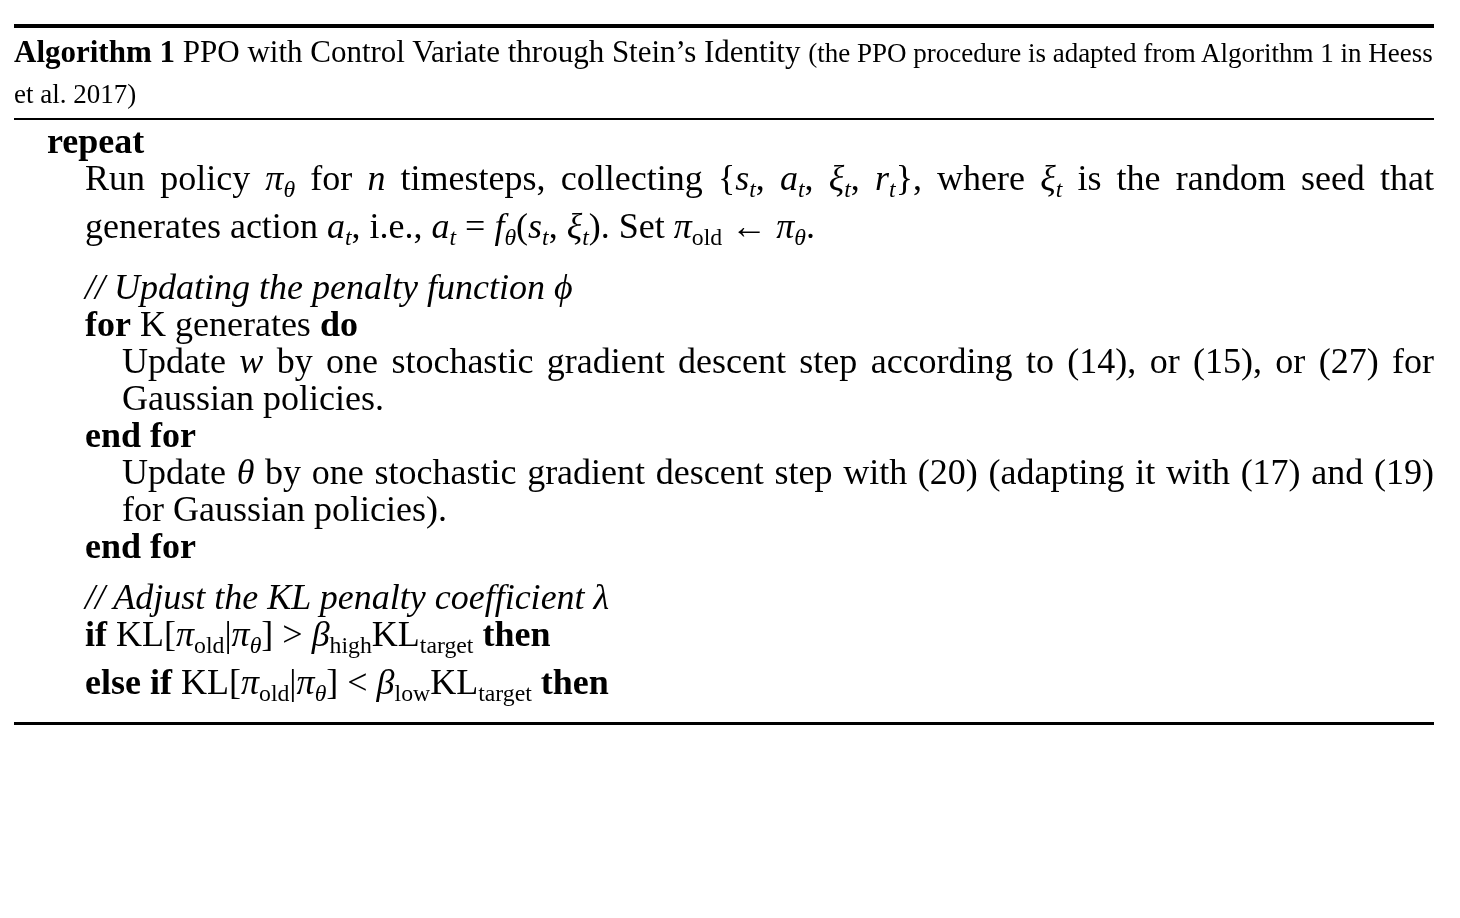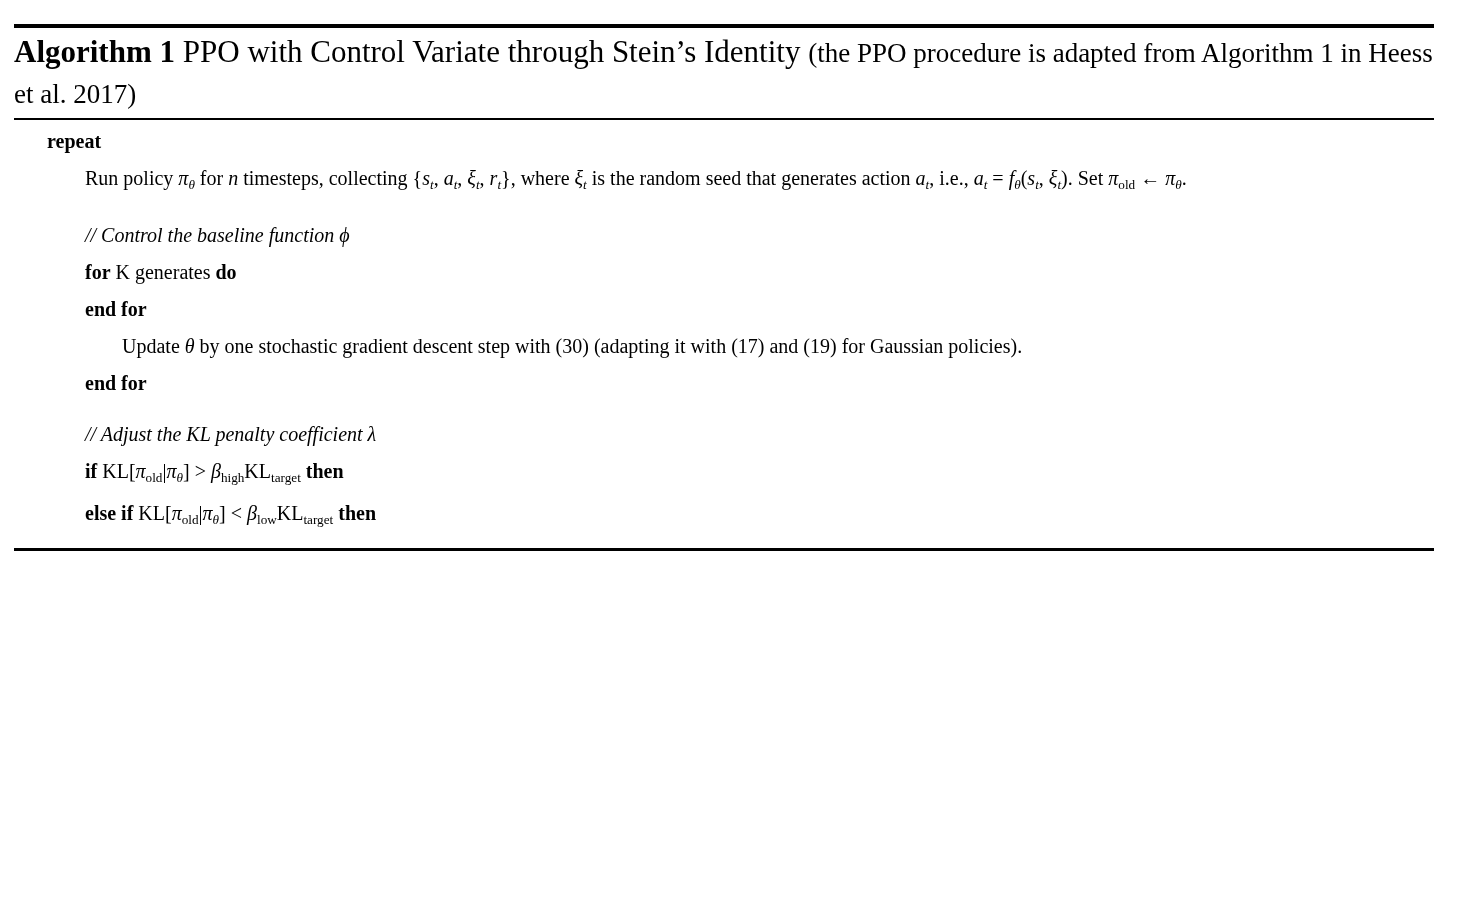--- a/index.html
+++ b/index.html
@@ -13,21 +13,21 @@
     position:relative;
   }
   .rule{border:0;border-top-style:solid;border-top-color:#000000;margin:0;}
   .rule-top{border-top-width:4px;margin-top:24px;}
   .rule-title{border-top-width:2px;}
   .rule-bottom{border-top-width:3px;margin-top:10px;}
   .title{
     font-size:31px;line-height:40px;
     padding:4px 0 4px 0;
   }
-  .algo-body{font-size:20px;line-height:37px;padding-top:3px;}
+  .algo-body{font-size:36px;line-height:37px;padding-top:3px;}
   .line{white-space:normal;}
   .indent0{margin-left:33px;}
   .indent1{margin-left:71px;}
   .indent2{margin-left:108px;}
   .gap{margin-top:14px;}
   .justify{text-align:justify;text-align-last:left;}
   .tk-n{}
   .tk-b{font-weight:700;}
   .tk-i{font-style:italic;}
   .tk-m{font-style:italic;font-family:"Liberation Serif","DejaVu Serif",serif;}
@@ -38,23 +38,24 @@
 </head>
 <body>
 
 <div class="page">
   <hr class="rule rule-top">
   <div class="title"><span class="tk-b">Algorithm 1</span><span class="tk-n"> PPO with Control Variate through Stein’s Identity </span><span class="tk-small">(the PPO procedure is adapted from Algorithm 1 in Heess et al. 2017)</span></div>
   <hr class="rule rule-title">
   <div class="algo-body">
       <div class="line indent0"><span class="tk-b">repeat</span></div>
       <div class="line indent1 justify"><span class="tk-n">Run policy </span><span class="tk-m">π</span><span class="tk-msub">θ</span><span class="tk-n"> for </span><span class="tk-m">n</span><span class="tk-n"> timesteps, collecting </span><span class="tk-n">{</span><span class="tk-m">s</span><span class="tk-msub">t</span><span class="tk-n">, </span><span class="tk-m">a</span><span class="tk-msub">t</span><span class="tk-n">, </span><span class="tk-m">ξ</span><span class="tk-msub">t</span><span class="tk-n">, </span><span class="tk-m">r</span><span class="tk-msub">t</span><span class="tk-n">}</span><span class="tk-n">, where </span><span class="tk-m">ξ</span><span class="tk-msub">t</span><span class="tk-n"> is the random seed that generates action </span><span class="tk-m">a</span><span class="tk-msub">t</span><span class="tk-n">, i.e., </span><span class="tk-m">a</span><span class="tk-msub">t</span><span class="tk-n"> = </span><span class="tk-m">f</span><span class="tk-msub">θ</span><span class="tk-n">(</span><span class="tk-m">s</span><span class="tk-msub">t</span><span class="tk-n">, </span><span class="tk-m">ξ</span><span class="tk-msub">t</span><span class="tk-n">)</span><span class="tk-n">. Set </span><span class="tk-m">π</span><span class="tk-sub">old</span><span class="tk-n"> ← </span><span class="tk-m">π</span><span class="tk-msub">θ</span><span class="tk-n">.</span></div>
-      <div class="line indent1 gap"><span class="tk-i">// Control the baseline function </span><span class="tk-i">ϕ</span></div>
+      <div class="line indent1 gap"><span class="tk-i">// Updating the penalty function </span><span class="tk-i">ϕ</span></div>
       <div class="line indent1"><span class="tk-b">for</span><span class="tk-n"> K generates </span><span class="tk-b">do</span></div>
+      <div class="line indent2 justify"><span class="tk-n">Update </span><span class="tk-m">w</span><span class="tk-n"> by one stochastic gradient descent step according to (14), or (15), or (27) for Gaussian policies.</span></div>
       <div class="line indent1"><span class="tk-b">end for</span></div>
-      <div class="line indent2 justify"><span class="tk-n">Update </span><span class="tk-m">θ</span><span class="tk-n"> by one stochastic gradient descent step with (30) (adapting it with (17) and (19) for Gaussian policies).</span></div>
+      <div class="line indent2 justify"><span class="tk-n">Update </span><span class="tk-m">θ</span><span class="tk-n"> by one stochastic gradient descent step with (20) (adapting it with (17) and (19) for Gaussian policies).</span></div>
       <div class="line indent1"><span class="tk-b">end for</span></div>
       <div class="line indent1 gap"><span class="tk-i">// Adjust the KL penalty coefficient </span><span class="tk-i">λ</span></div>
       <div class="line indent1"><span class="tk-b">if</span><span class="tk-n"> KL[</span><span class="tk-m">π</span><span class="tk-sub">old</span><span class="tk-n">|</span><span class="tk-m">π</span><span class="tk-msub">θ</span><span class="tk-n">] &gt; </span><span class="tk-m">β</span><span class="tk-sub">high</span><span class="tk-n">KL</span><span class="tk-sub">target</span><span class="tk-n"> </span><span class="tk-b">then</span></div>
       <div class="line indent1"><span class="tk-b">else if</span><span class="tk-n"> KL[</span><span class="tk-m">π</span><span class="tk-sub">old</span><span class="tk-n">|</span><span class="tk-m">π</span><span class="tk-msub">θ</span><span class="tk-n">] &lt; </span><span class="tk-m">β</span><span class="tk-sub">low</span><span class="tk-n">KL</span><span class="tk-sub">target</span><span class="tk-n"> </span><span class="tk-b">then</span></div>
     </div>
   <hr class="rule rule-bottom">
 </div>
 
 </body></html>

